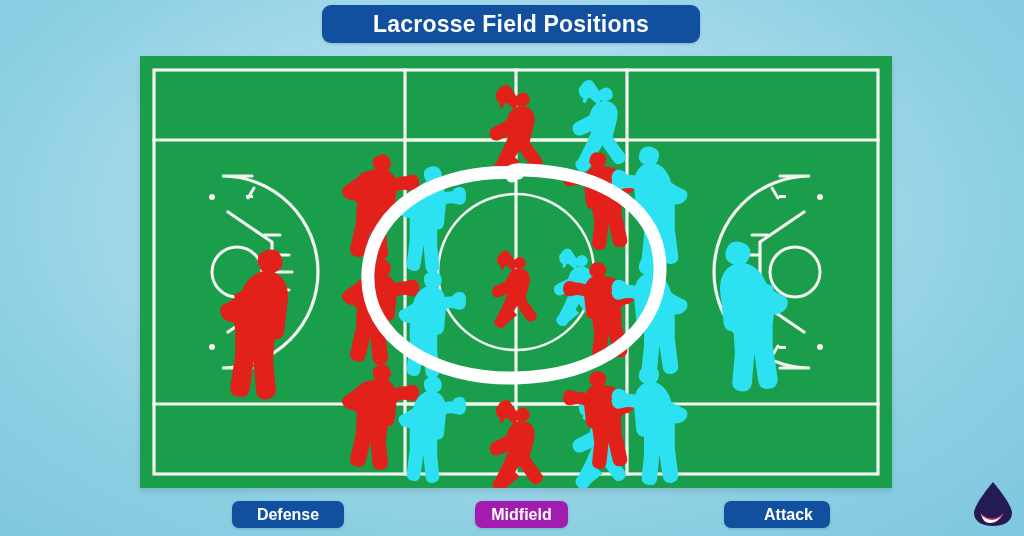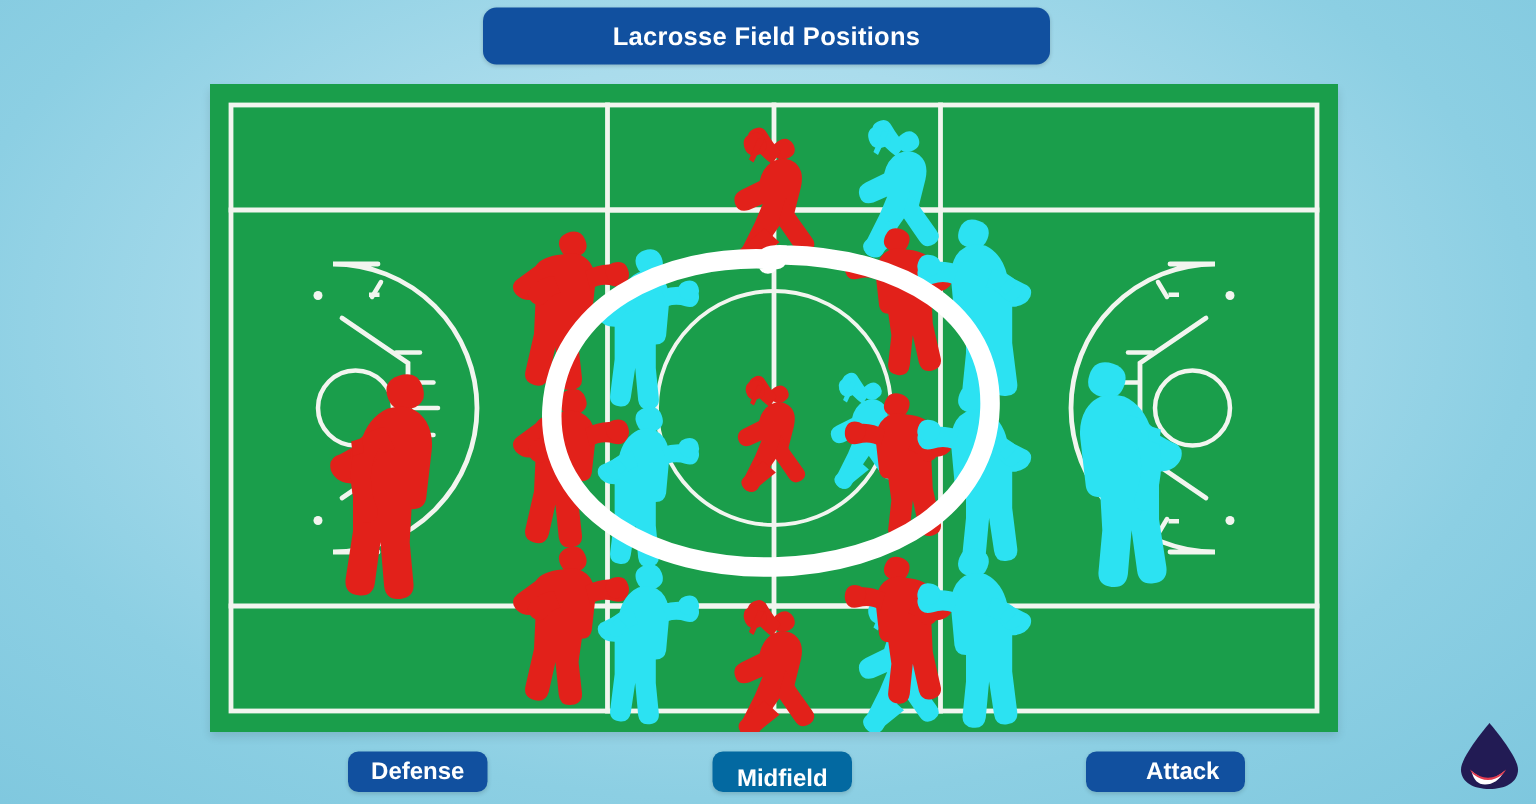--- a/index.html
+++ b/index.html
@@ -13,32 +13,32 @@
   .stage{position:absolute;inset:0;}
 
   
   .title-badge{
     position:absolute;left:322px;top:5px;width:378px;height:38px;
     background:#11509f;border-radius:9px;
     display:flex;align-items:center;justify-content:center;
     box-shadow:0 1px 3px rgba(0,0,0,.18);
   }
   .title-badge span{
-    color:#ffffff;font-size:17px;font-weight:bold;letter-spacing:.2px;
+    color:#ffffff;font-size:23px;font-weight:bold;letter-spacing:.2px;
     line-height:1;white-space:nowrap;
   }
 
   
   .label-badge{
     position:absolute;height:27px;background:#11509f;border-radius:7px;
     display:flex;align-items:center;justify-content:center;
     box-shadow:0 1px 3px rgba(0,0,0,.15);
   }
   .label-badge span{color:#fff;font-size:16px;font-weight:bold;line-height:1;white-space:nowrap;}
-  #lbl-defense{left:232px;top:501px;width:93px;}
+  #lbl-defense{left:232px;top:501px;width:112px;}
   #lbl-midfield{left:475px;top:501px;width:93px;}
   #lbl-attack{left:724px;top:501px;width:83px;padding-left:23px;}
 
   
   .field{
     position:absolute;left:140px;top:56px;width:752px;height:432px;
     background:#1a9e4b;
     box-shadow:0 3px 6px rgba(0,0,0,.12);
   }
   .field svg{display:block;width:752px;height:432px;}
@@ -225,21 +225,21 @@
                  C 456 320, 518 280, 520 216
                  C 522 152, 462 116, 384 114
                  C 372 113, 368 116, 372 120" fill="none" stroke="#ffffff" stroke-width="13" stroke-linecap="round" stroke-linejoin="round"></path>
       </g>
     </svg>
   </div>
 
   <div class="label-badge" id="lbl-defense" style="background: rgb(17, 80, 159);">
     <span>Defense</span>
   </div>
-  <div class="label-badge" id="lbl-midfield" style="background: #0369a1; align-items: flex-end;">
+  <div class="label-badge" id="lbl-midfield" style="background: #a21caf;">
     <span>Midfield</span>
   </div>
   <div class="label-badge" id="lbl-attack" style="background: rgb(17, 80, 159);">
     <span>Attack</span>
   </div>
 
   <div class="logo">
     <svg viewBox="0 0 42 48" xmlns="http://www.w3.org/2000/svg">
       <path id="logo-drop" d="M21 2 C 21 2, 40 24, 40 33 C 40 42, 31 46, 21 46 C 11 46, 2 42, 2 33 C 2 24, 21 2, 21 2 Z" fill="#221b54"></path>
       <path d="M9 34 q11 10 22 0 q-5 9 -13 9 q-7 0 -9 -9 z" fill="#ffffff"></path>

